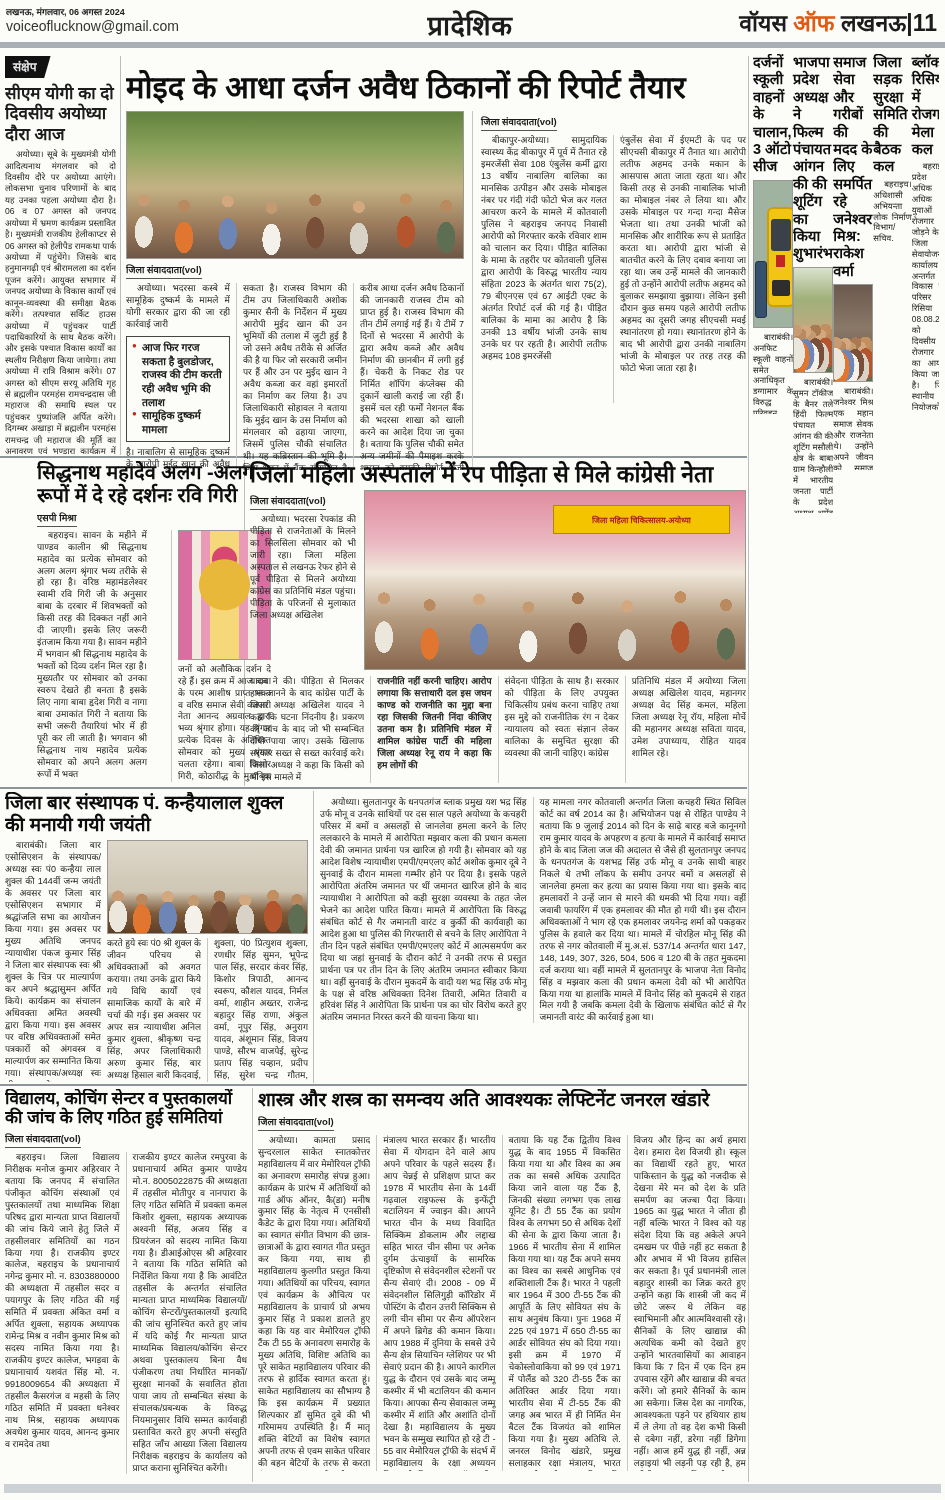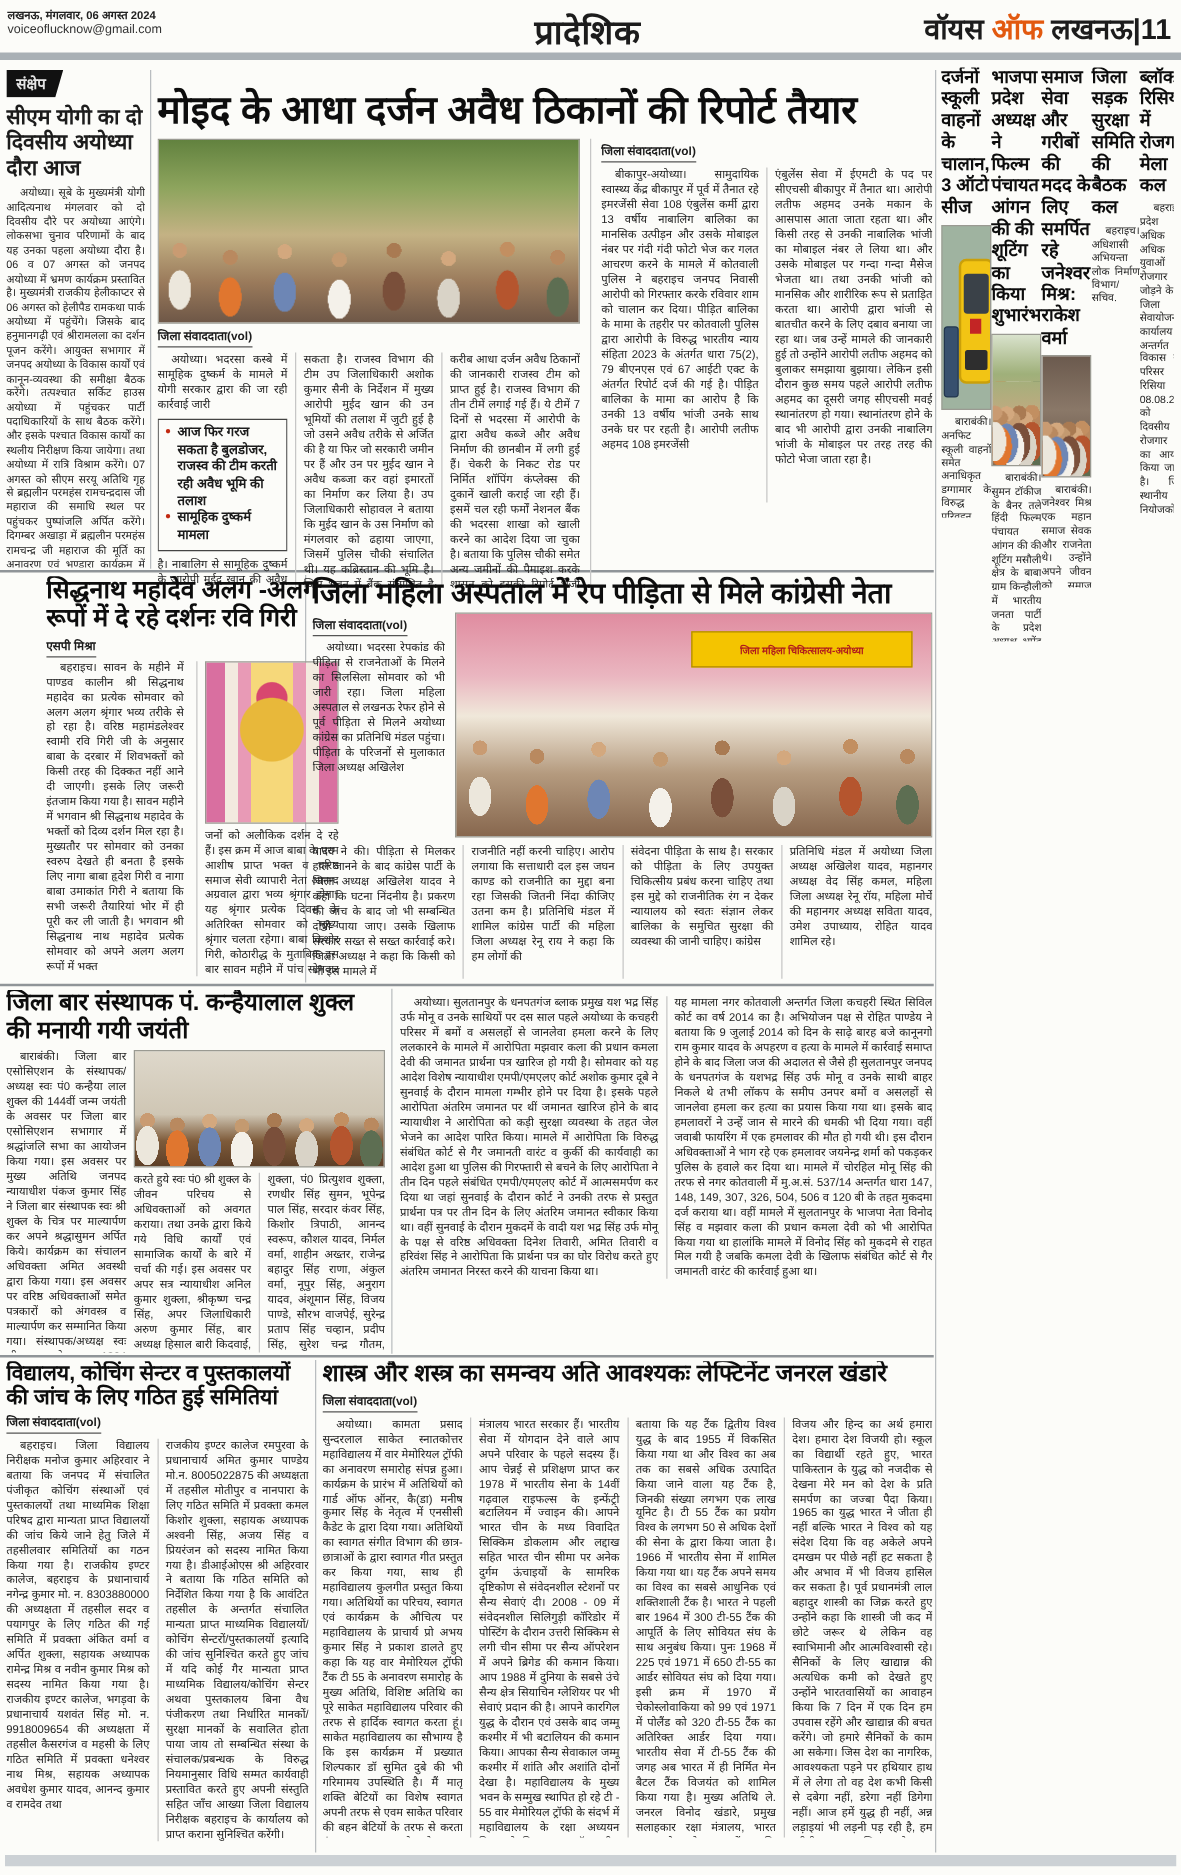--- a/index.html
+++ b/index.html
@@ -1,21 +1,21 @@
 <!DOCTYPE html>
 <html lang="hi"><head>
 <meta charset="utf-8">
 <style>
   html,body{margin:0;padding:0;background:#e8e8e4;}
   .page{position:relative;width:945px;height:1500px;background:#fcfcf9;margin:0 auto;
         font-family:"Liberation Sans","DejaVu Sans",sans-serif;color:#1c1c1c;overflow:hidden;}
   .abs{position:absolute;box-sizing:border-box;}
   
   .mast-date{font-size:9px;font-weight:bold;line-height:1.35;color:#222;}
-  .mast-mail{font-size:10px;color:#333;}
+  .mast-mail{font-size:14px;color:#333;}
   .mast-section{font-size:27px;font-weight:800;letter-spacing:.5px;text-align:center;}
   .mast-paper{font-size:23px;font-weight:800;text-align:right;white-space:nowrap;}
   .mast-paper .red{color:#e2590f;}
   .rule-thick{background:#a9b0b5;}
   .rule-h{background:#8f9498;height:2px;}
   .rule-v{background:#b9bdc0;width:1px;}
   .bottom-band{background:#ccd1d5;}
   
   .hl{font-weight:800;color:#0d0d0d;line-height:1.14;}
   .hl-lead{font-size:31px;}
@@ -200,21 +200,21 @@
         <div class="flag" style="left:86%;top:30%;"></div>
         <div class="crowd"></div>
       </div>
       <div class="body-txt clip" style="height:128px;">अयोध्या। भारतीय किसान यूनियन टिकैत जिला इकाई के कार्यकर्ता शहीद हेमू कल्याणी पार्क में 9 सूत्री मांगों को लेकर अनिश्चितकालीन धरने पर बैठ गये हैं। यह जानकारी देते हुए जिला अध्यक्ष सुमन पांडे ने बताया की थाना व तहसील दिवसों तथा भारतीय किसान यूनियन के माध्यम से पूर्व में कई चक्र वार्ता के दौरान 9 सूत्री मांगों में कई मांगे तहसील व जिला प्रशासन के समक्ष रखी गई लेकिन निचले स्तर के कर्मचारी व अधिकारियों द्वारा हीला फेरी लीपा पोती भ्रष्टाचार में लिप्त होने के कारण समस्याओं का निस्तारण नहीं कराया जा सका जिससे मजबूर होकर कुछ पीड़ित किसान व भारतीय किसान यूनियन कार्यकर्ता अपने बच्चों के साथ खुले आसमान में शहीद हेमू कल्याणी पार्क में आज से रात दिन लगातार धरने पर बैठ गए हैं धरने का नेतृत्व कर रही जिला अध्यक्ष सुमन पांडे ने बताया की गरीबों को न्याय मिलने तक आंदोलन जारी रहेगा आंदोलन का रूप समय-समय पर कार्यकारिणी के निर्देशानुसार परिवर्तित किया जाता रहेगा।</div>
     </div>
   </div>
 
   <div class="abs clip" style="left:5px;top:461px;width:234px;height:322px;margin-left:32px;">
     <div class="hl hl-20">सिद्धनाथ महादेव अलग -अलग रूपों में दे रहे दर्शनः रवि गिरी</div>
     <div class="byline-plain">एसपी मिश्रा</div>
-    <div style="display:flex;gap:10px;">
+    <div style="display:flex;gap:24px;">
       <div class="body-txt" style="width:110px;flex:none;">बहराइच। सावन के महीने में पाण्डव कालीन श्री सिद्धनाथ महादेव का प्रत्येक सोमवार को अलग अलग श्रृंगार भव्य तरीके से हो रहा है। वरिष्ठ महामंडलेश्वर स्वामी रवि गिरी जी के अनुसार बाबा के दरबार में शिवभक्तों को किसी तरह की दिक्कत नहीं आने दी जाएगी। इसके लिए जरूरी इंतजाम किया गया है। सावन महीने में भगवान श्री सिद्धनाथ महादेव के भक्तों को दिव्य दर्शन मिल रहा है। मुख्यतौर पर सोमवार को उनका स्वरुप देखते ही बनता है इसके लिए नागा बाबा हृदेश गिरी व नागा बाबा उमाकांत गिरी ने बताया कि सभी जरूरी तैयारियां भोर में ही पूरी कर ली जाती है। भगवान श्री सिद्धनाथ नाथ महादेव प्रत्येक सोमवार को अपने अलग अलग रूपों में भक्त</div>
       <div style="flex:1;min-width:0;border-left:1px solid #c6c6c6;padding-left:6px;">
         <div class="ph ph-deity" style="height:128px;margin-bottom:4px;"></div>
         <div class="body-txt clip" style="text-indent:0;height:118px;">जनों को अलौकिक दर्शन दे रहे हैं। इस क्रम में आज बाबा के परम आशीष प्राप्त भक्त व वरिष्ठ समाज सेवी व्यापारी नेता आनन्द अग्रवाल द्वारा भव्य श्रृंगार होगा। यह श्रृंगार प्रत्येक दिवस के अतिरिक्त सोमवार को मुख्य श्रृंगार चलता रहेगा। बाबा किशोर गिरी, कोठारीद्ध के मुताबिक इस बार सावन महीने में पांच सोमवार को भक्त जन दूर दूर से भोर में बाबा का पूजन अर्चन करने के लिए कतारबद्ध हो जाते हैं।</div>
       </div>
     </div>
   </div>
 
   <div class="abs clip" style="left:250px;top:461px;width:496px;height:322px;">
     <div class="hl hl-mid">जिला महिला अस्पताल में रेप पीड़िता से मिले कांग्रेसी नेता</div>
@@ -225,21 +225,21 @@
       </div>
       <div class="ph ph-hospital" style="flex:1;height:178px;">
         <div class="sign">
           <span>जिला महिला चिकित्सालय-अयोध्या</span>
         </div>
         <div class="crowd"></div>
       </div>
     </div>
     <div class="cols" style="height:108px;margin-top:6px;">
       <div class="col body-txt" style="text-indent:0;">यादव ने की। पीड़िता से मिलकर हाल जानने के बाद कांग्रेस पार्टी के जिला अध्यक्ष अखिलेश यादव ने कहा कि घटना निंदनीय है। प्रकरण की जांच के बाद जो भी सम्बन्धित दोषी पाया जाए। उसके खिलाफ सरकार सख्त से सख्त कार्रवाई करे। जिला अध्यक्ष ने कहा कि किसी को भी इस मामले में</div>
-      <div class="col body-txt" style="text-indent:0;">राजनीति नहीं करनी चाहिए। आरोप लगाया कि सत्ताधारी दल इस जघन काण्ड को राजनीति का मुद्दा बना रहा जिसकी जितनी निंदा कीजिए उतना कम है। प्रतिनिधि मंडल में शामिल कांग्रेस पार्टी की महिला जिला अध्यक्ष रेनू राय ने कहा कि हम लोगों की</div>
+      <div class="col body-txt" style="text-indent:0;font-weight:bold;">राजनीति नहीं करनी चाहिए। आरोप लगाया कि सत्ताधारी दल इस जघन काण्ड को राजनीति का मुद्दा बना रहा जिसकी जितनी निंदा कीजिए उतना कम है। प्रतिनिधि मंडल में शामिल कांग्रेस पार्टी की महिला जिला अध्यक्ष रेनू राय ने कहा कि हम लोगों की</div>
       <div class="col body-txt" style="text-indent:0;">संवेदना पीड़िता के साथ है। सरकार को पीड़िता के लिए उपयुक्त चिकित्सीय प्रबंध करना चाहिए तथा इस मुद्दे को राजनीतिक रंग न देकर न्यायालय को स्वतः संज्ञान लेकर बालिका के समुचित सुरक्षा की व्यवस्था की जानी चाहिए। कांग्रेस</div>
       <div class="col body-txt" style="text-indent:0;">प्रतिनिधि मंडल में अयोध्या जिला अध्यक्ष अखिलेश यादव, महानगर अध्यक्ष वेद सिंह कमल, महिला जिला अध्यक्ष रेनू रॉय, महिला मोर्चे की महानगर अध्यक्ष सविता यादव, उमेश उपाध्याय, रोहित यादव शामिल रहे।</div>
     </div>
   </div>
 
   <div class="abs clip" style="left:5px;top:792px;width:303px;height:290px;">
     <div class="hl hl-19">जिला बार संस्थापक पं. कन्हैयालाल शुक्ल की मनायी गयी जयंती</div>
     <div style="display:flex;gap:6px;margin-top:5px;">
       <div class="body-txt" style="width:96px;flex:none;">बाराबंकी। जिला बार एसोसिएशन के संस्थापक/अध्यक्ष स्वः पं0 कन्हैया लाल शुक्ल की 144वीं जन्म जयंती के अवसर पर जिला बार एसोसिएशन सभागार में श्रद्धांजलि सभा का आयोजन किया गया। इस अवसर पर मुख्य अतिथि जनपद न्यायाधीश पंकज कुमार सिंह ने जिला बार संस्थापक स्वः श्री शुक्ल के चित्र पर माल्यार्पण कर अपने श्रद्धासुमन अर्पित किये। कार्यक्रम का संचालन अधिवक्ता अमित अवस्थी द्वारा किया गया। इस अवसर पर वरिष्ठ अधिवक्ताओं समेत पत्रकारों को अंगवस्त्र व माल्यार्पण कर सम्मानित किया गया। संस्थापक/अध्यक्ष स्वः श्री शुक्ल के द्वारा 1904 जिला बार एसोसिएशन की स्थापना की गई। जिस कारण श्रद्धांजलि सभा को बार स्थापना दिवस के रुप में भी मनाया गया। वरिष्ठ अधिवक्ताओं ने अपने विचार व्यक्त</div>
       <div style="flex:1;min-width:0;">

